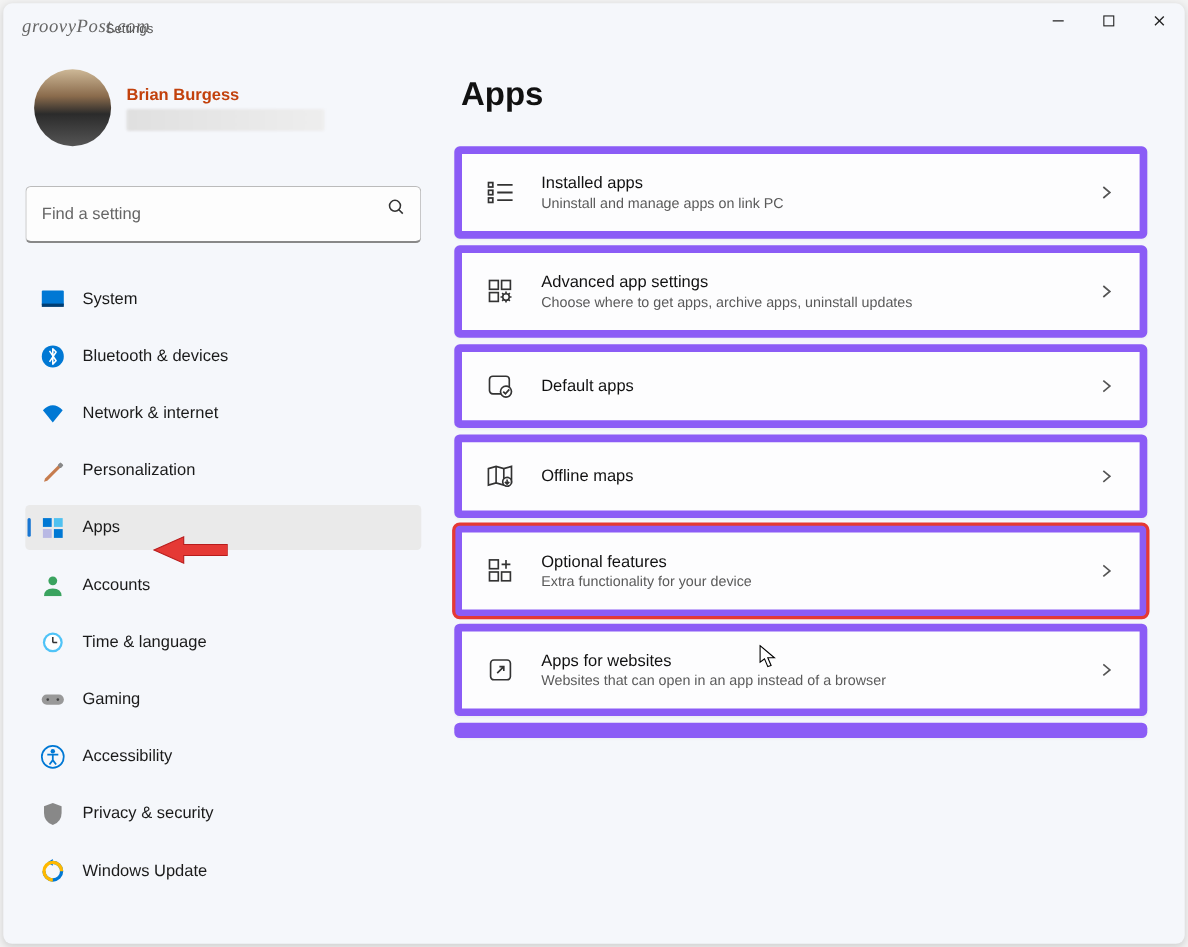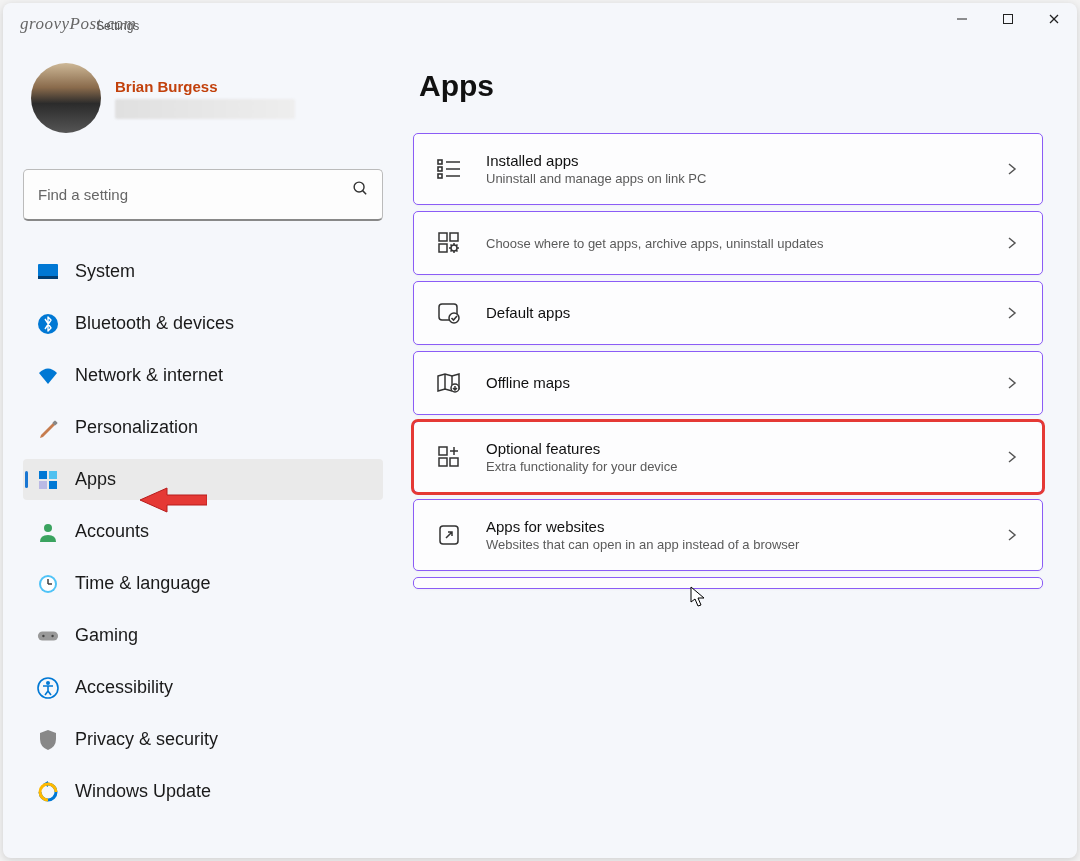--- a/index.html
+++ b/index.html
@@ -29,29 +29,29 @@
 .search { position: relative; margin-bottom: 30px; }
 .search input { width: 100%; height: 52px; border: 1px solid #bbb; border-radius: 5px; padding: 0 44px 0 14px; font-size: 15px; background: #fdfdfd; border-bottom: 2px solid #888; outline:none;}
 .search input::placeholder { color: #666; }
 .search .search-icon { position: absolute; right: 14px; top: 11px; width: 17px; height: 17px; }
 
 .nav { list-style: none; }
 .nav li { height: 41px; display: flex; align-items: center; padding-left: 14px; border-radius: 4px; cursor: pointer; position: relative; margin-bottom: 11px; }
 .nav li.active { background: #eaeaea; }
 .nav li.active::before { content:""; position:absolute; left:2px; top:12px; bottom:12px; width:3px; background:#1976d2; border-radius:3px;}
 .nav .icon { width: 22px; height: 22px; margin-right: 16px; display:flex; align-items:center; justify-content:center; flex-shrink:0;}
-.nav .label { font-size: 18px; color: #1a1a1a; }
+.nav .label { font-size: 15px; color: #1a1a1a; }
 
 
 .main { flex: 1; padding: 26px 34px 0 10px; overflow-y: auto; position: relative; }
 .main::-webkit-scrollbar { width: 4px; }
 .main::-webkit-scrollbar-thumb { background: #bbb; border-radius: 2px; }
 .page-title { font-size: 30px; font-weight: 600; color: #111; margin-bottom: 30px; margin-left: 6px;}
 .cards { display: flex; flex-direction: column; gap: 4px; }
-.card { background: #fdfdfe; border: 1px solid #8b5cf6; border-radius: 5px; padding: 18px 22px; display: flex; align-items: center; cursor: pointer; box-shadow: 0 1px 2px rgba(0,0,0,0.03); margin-bottom:2px;}
+.card { background: #fdfdfe; border: 7px solid #8b5cf6; border-radius: 5px; padding: 18px 22px; display: flex; align-items: center; cursor: pointer; box-shadow: 0 1px 2px rgba(0,0,0,0.03); margin-bottom:2px;}
 .card.highlight { outline: 3px solid #e53935; outline-offset: -1px; }
 .card .card-icon { width: 26px; height: 26px; margin-right: 24px; flex-shrink: 0; display:flex;align-items:center;justify-content:center;}
 .card .card-text { flex: 1; }
 .card .card-title { font-size: 15px; font-weight: 400; color: #111; margin-bottom: 2px; }
 .card .card-sub { font-size: 13px; color: #5a5a5a; }
 .card .chevron { width: 16px; height: 16px; flex-shrink: 0; }
 
 .arrow-annotation { position: absolute; left: 137px; top: 487px; z-index: 50; pointer-events: none; }
 
 .cursor { position: absolute; z-index:60; pointer-events:none; }
@@ -240,20 +240,21 @@
           <span class="card-icon">
               <svg width="24" height="24" viewBox="0 0 24 24" stroke="#333" stroke-width="1.5" fill="none">
                 <rect x="2" y="2" width="8" height="8"></rect>
                 <rect x="13" y="2" width="8" height="8"></rect>
                 <rect x="2" y="13" width="8" height="8"></rect>
                 <circle cx="17" cy="17" r="3"></circle>
                 <path d="M17 12v2M17 20v2M12 17h2M20 17h2M13.5 13.5l1.4 1.4M19.1 19.1l1.4 1.4M13.5 20.5l1.4-1.4M19.1 14.9l1.4-1.4"></path>
               </svg>
             </span>
           <div class="card-text">
+              <div class="card-title">Advanced app settings</div>
               <div class="card-sub">Choose where to get apps, archive apps, uninstall updates</div>
             </div>
           <svg class="chevron" viewBox="0 0 16 16" fill="none" stroke="#555" stroke-width="1.5">
               <path d="M5 3 L11 8 L5 13"></path>
             </svg>
         </div>
 
         <div class="card">
           <span class="card-icon">
               <svg width="24" height="22" viewBox="0 0 24 22" stroke="#333" stroke-width="1.5" fill="none">

